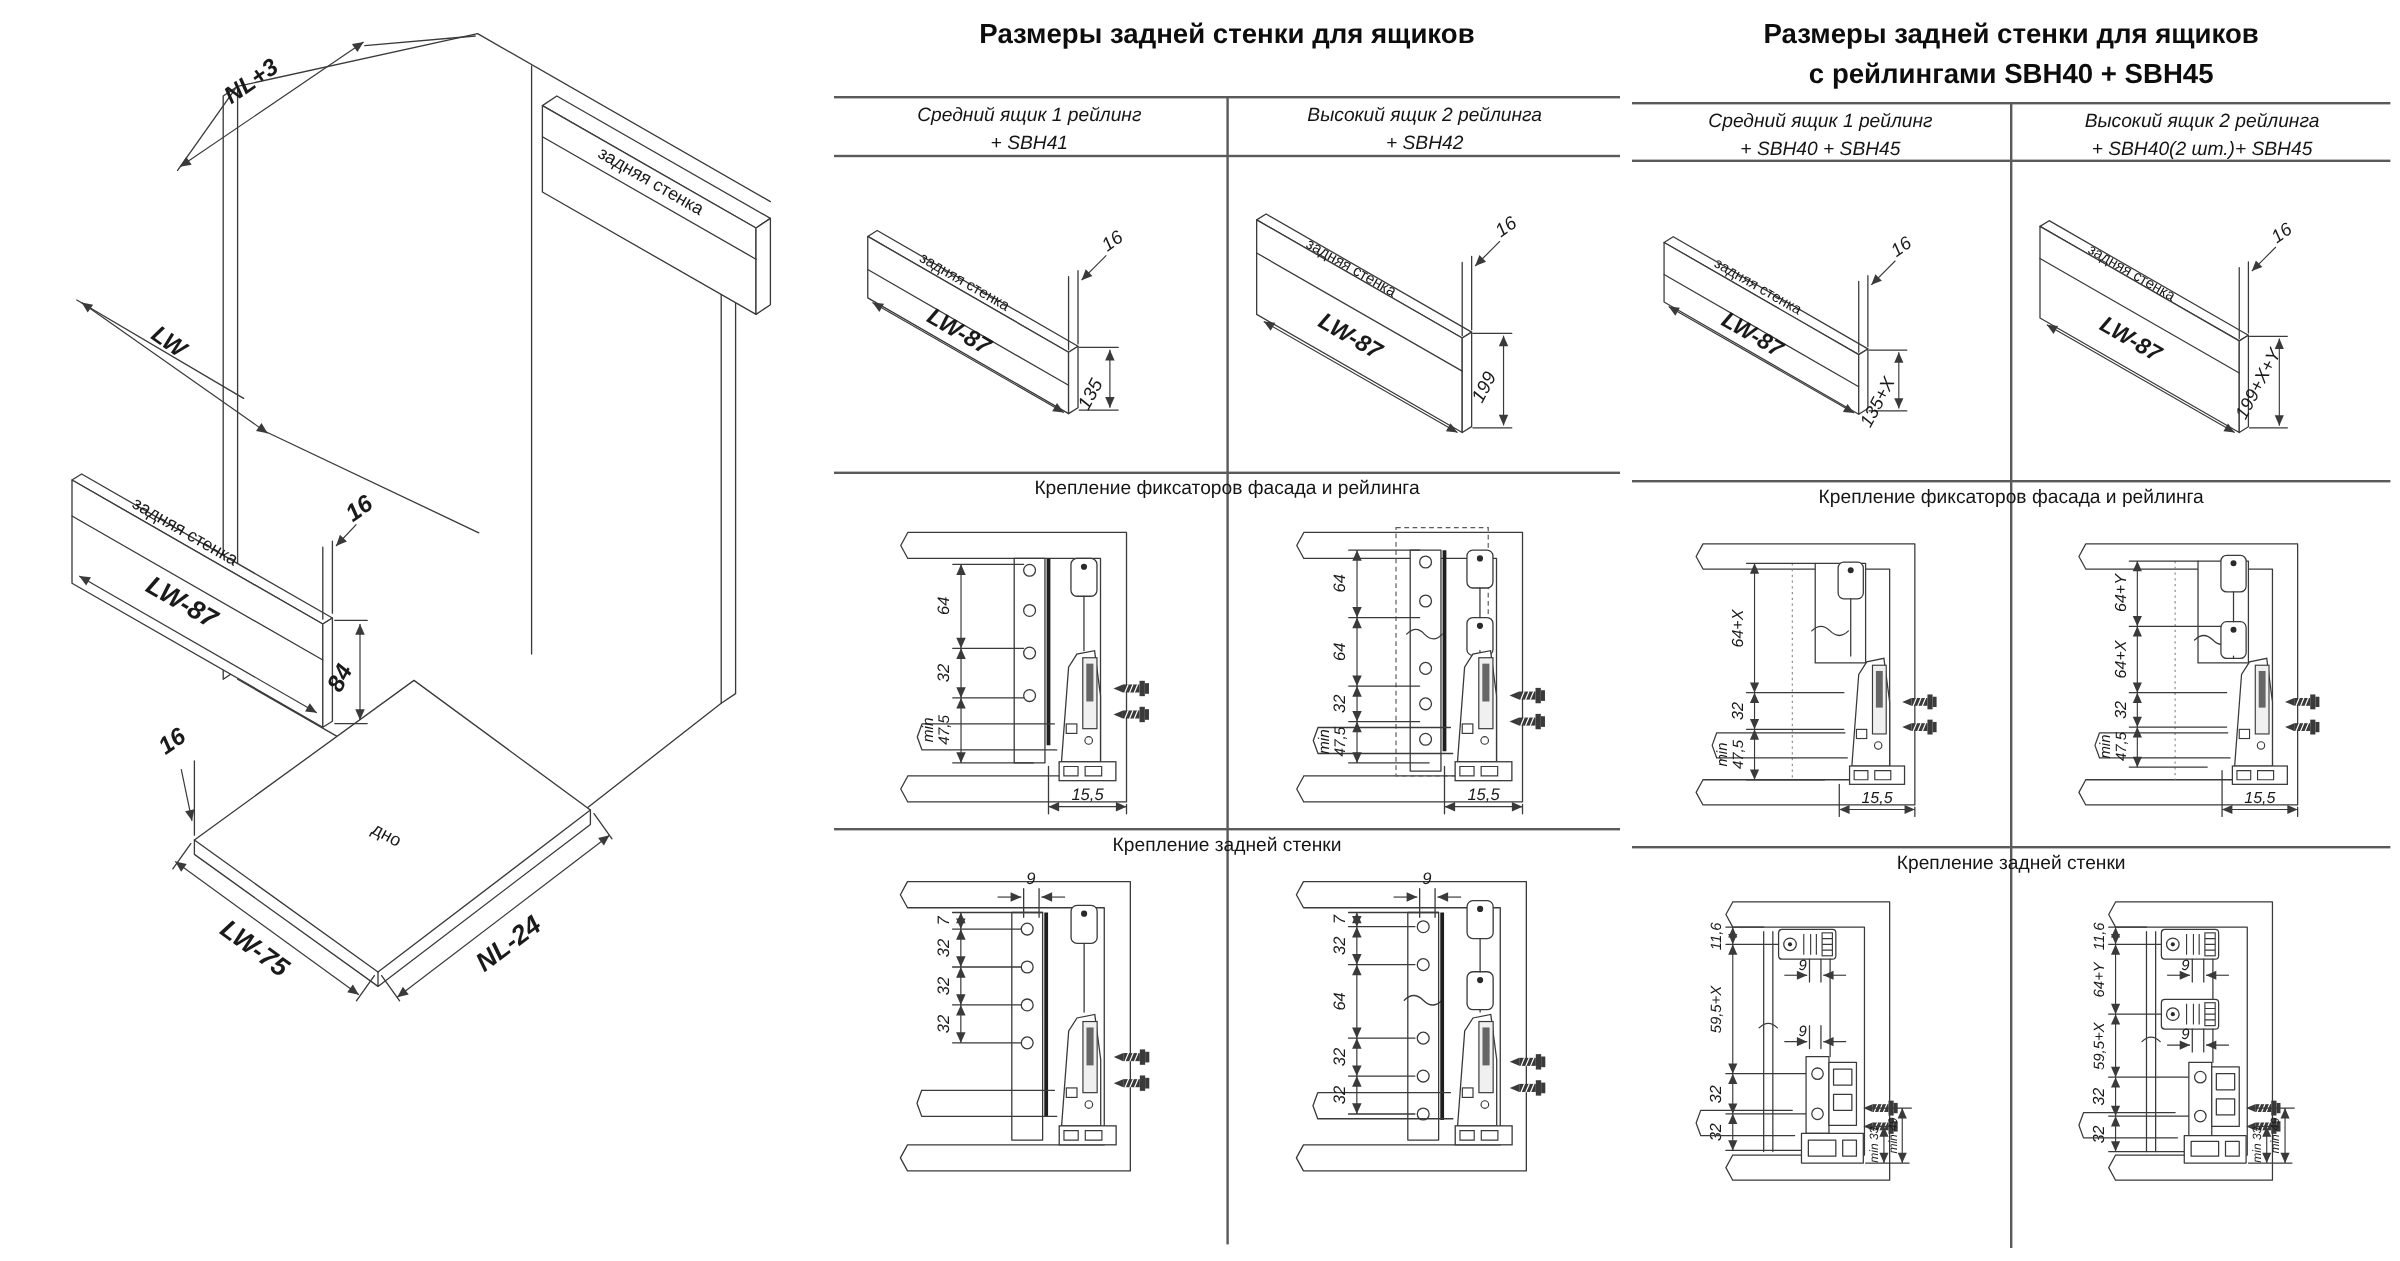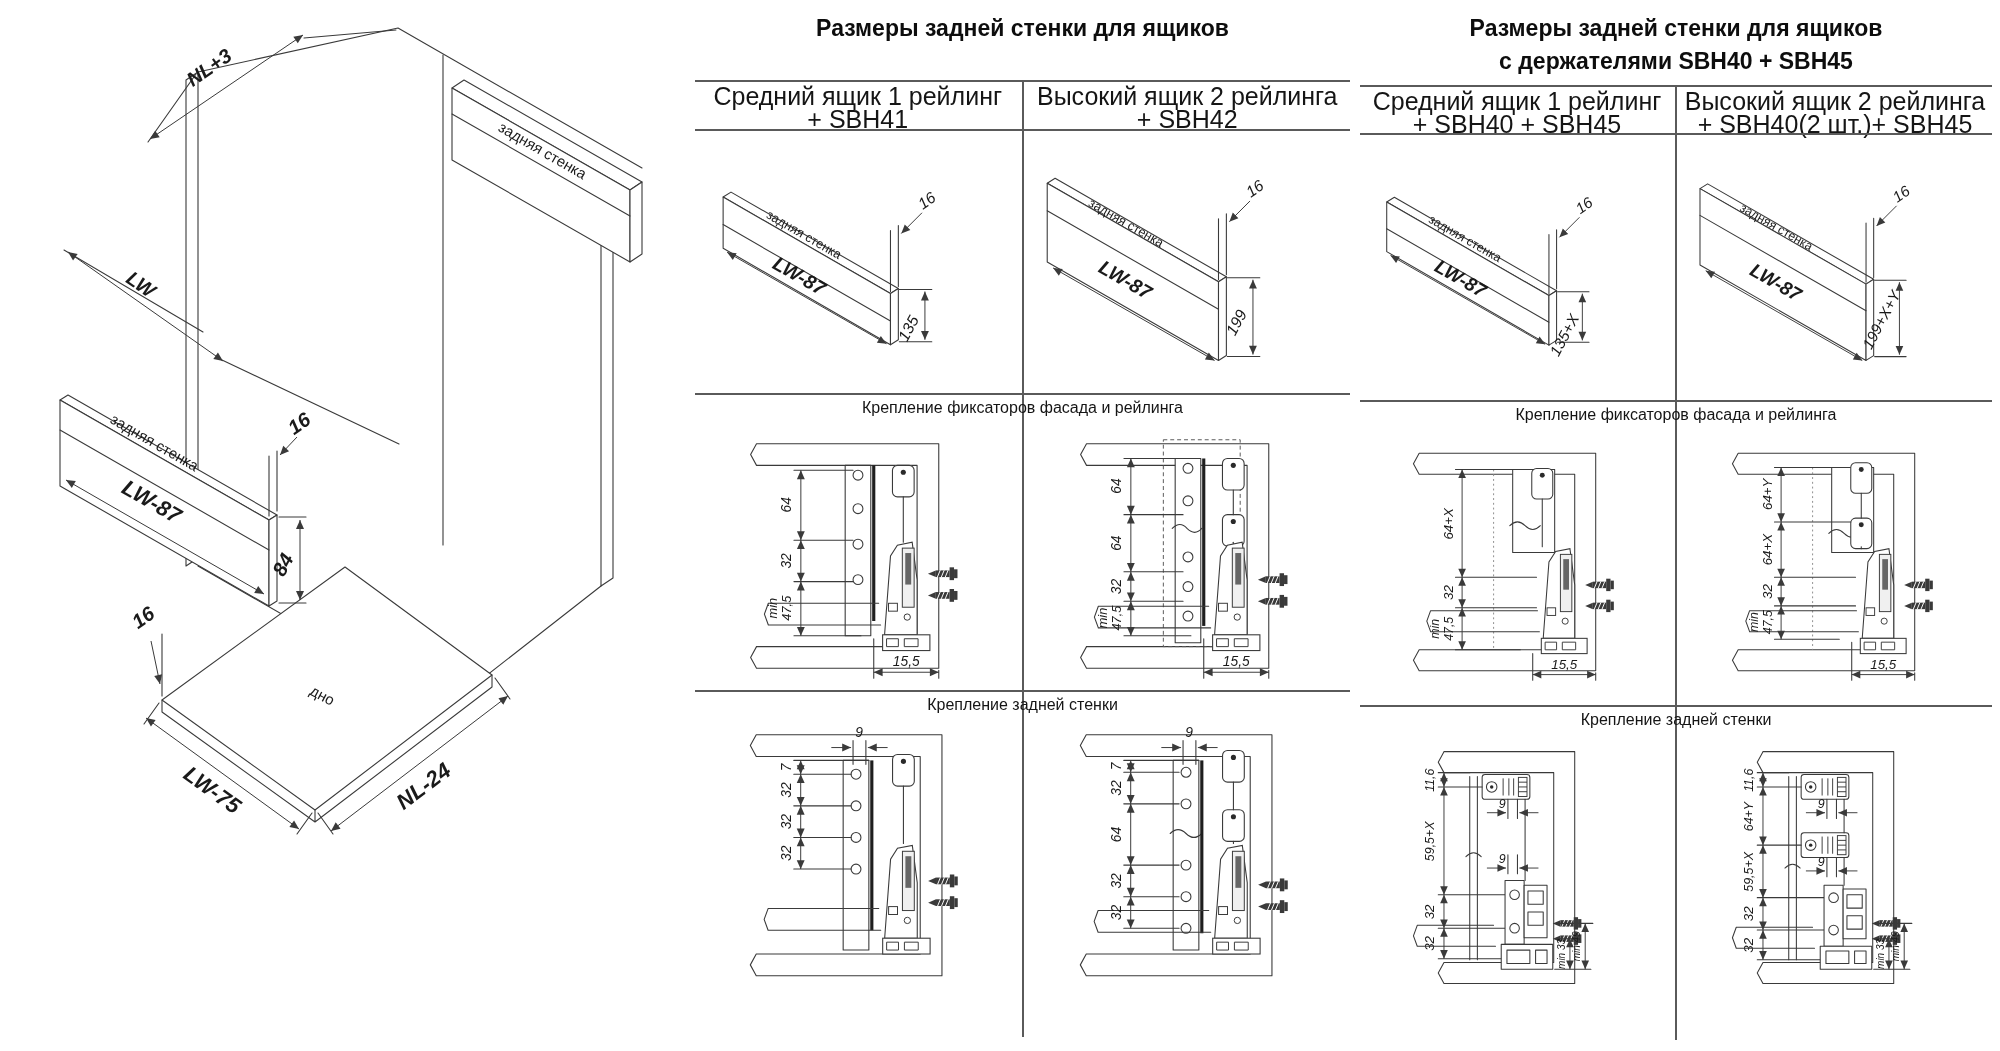--- a/index.html
+++ b/index.html
@@ -4,21 +4,21 @@
 <style>
   *{box-sizing:border-box}
   html,body{margin:0;padding:0}
   body{width:2000px;height:1051px;background:#fff;font-family:"Liberation Sans",sans-serif;color:#111}
   #root{position:relative;width:2000px;height:1051px;overflow:hidden;background:#fff}
   .col{position:absolute;top:0;height:979px}
   .hr{position:absolute;left:2px;right:2px;height:0;border-top:2px solid #5a5a5a}
   .vdiv{position:absolute;left:calc(50% - 1px);width:2px;background:#5a5a5a}
   .title{position:absolute;left:0;right:0;top:12px;text-align:center;font-weight:bold;font-size:23px;line-height:33px;color:#0d0d0d}
   .subrow{position:absolute;left:0;right:0;display:flex}
-  .subcell{flex:1;text-align:center;font-size:25px;line-height:23px;padding-top:3px;color:#151515}
+  .subcell{flex:1;text-align:center;font-style:italic;font-size:16px;line-height:23px;padding-top:3px;color:#151515}
   .sect{position:absolute;left:0;right:0;text-align:center;font-size:16px;color:#151515}
   svg{position:absolute;overflow:visible}
   svg text{font-family:"Liberation Sans",sans-serif;fill:#1a1a1a}
   .ln{stroke:#3a3a3a;stroke-width:1.1;fill:none;stroke-linejoin:round;stroke-linecap:round}
   .flt{fill:#fff;stroke:#3a3a3a;stroke-width:1.1;stroke-linejoin:round}
   .dk{stroke:#1e1e1e;stroke-width:3.2}
   .dot{stroke:#8a8a8a;stroke-width:1;stroke-dasharray:2 3;fill:none}
   .dsh{stroke:#5a5a5a;stroke-width:1;stroke-dasharray:4 3;fill:none}
   .dl{stroke:#3a3a3a;stroke-width:1;fill:none}
   .d2{marker-start:url(#ae);marker-end:url(#ae)}
@@ -309,21 +309,21 @@
     <text class="td" transform="translate(97,68) rotate(-90)">32</text>
     <text class="td" transform="translate(97,115) rotate(-90)">64</text>
     <text class="td" transform="translate(97,162) rotate(-90)">32</text>
     <text class="td" transform="translate(97,194) rotate(-90)">32</text>
   </svg>
 </div>
 
 <div class="col" style="left:1358px;width:636px">
   <div class="title">
     <div>Размеры задней стенки для ящиков</div>
-    <div>с держателями SBH40 + SBH45</div>
+    <div>с рейлингами SBH40 + SBH45</div>
   </div>
   <div class="hr" style="top:85px"></div>
   <div class="subrow" style="top:87px">
     <div class="subcell">
       <div>Средний ящик 1 рейлинг</div>
       <div>+ SBH40 + SBH45</div>
     </div>
     <div class="subcell">
       <div>Высокий ящик 2 рейлинга</div>
       <div>+ SBH40(2 шт.)+ SBH45</div>

